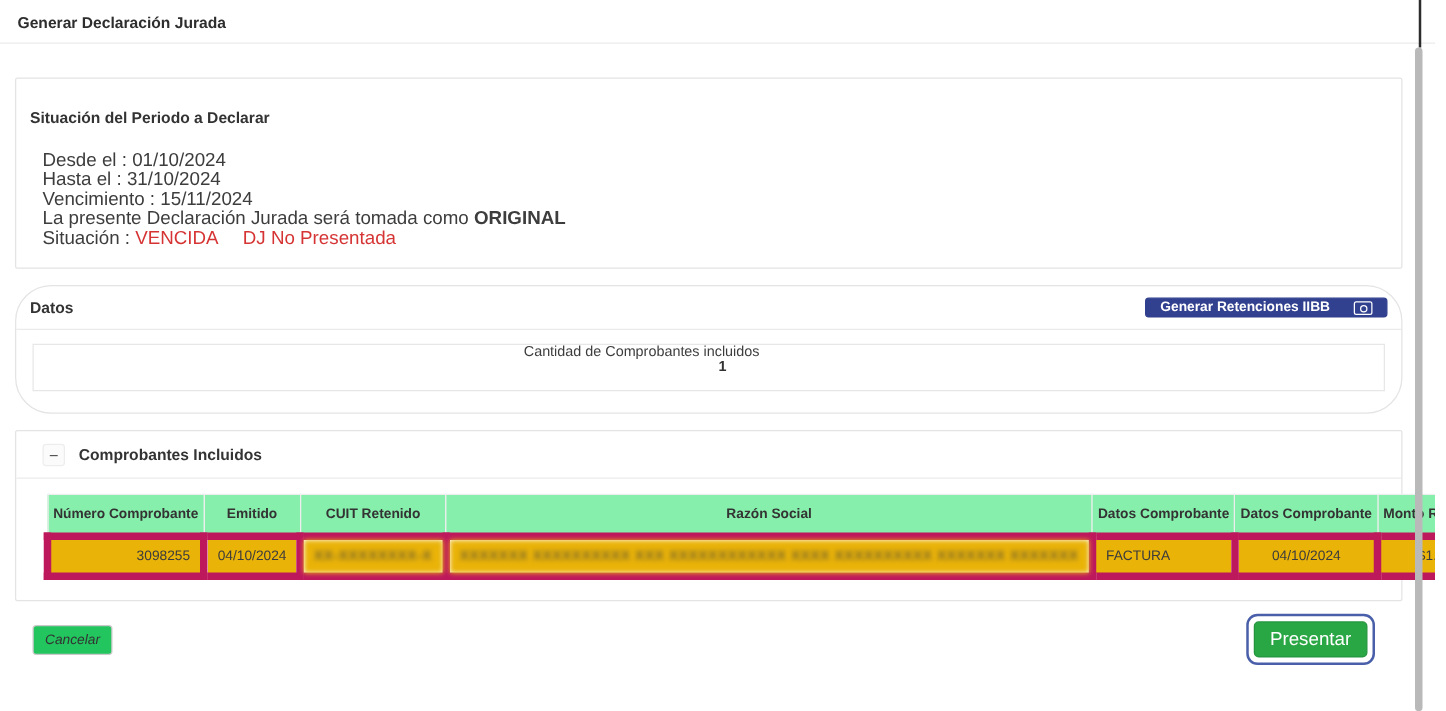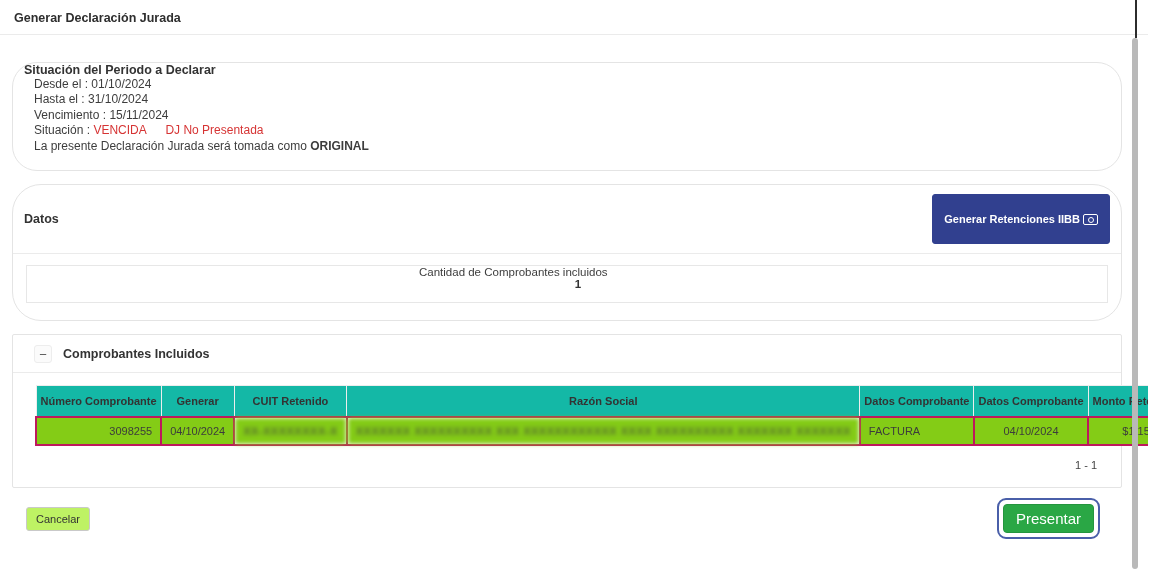--- a/index.html
+++ b/index.html
@@ -12,33 +12,33 @@
   
   .page-title{padding:11px 14px 9px 14px;font-size:12.5px;font-weight:700;color:#2e2e2e;}
   .top-divider{border-bottom:1px solid #ebebeb;}
 
   
   .content{padding-left:12px;width:1122px;}
   .card{border:1px solid #e4e4e4;border-radius:2px;background:#fff;}
   .section-title{font-size:12.5px;font-weight:700;color:#333;}
 
   
-  .card-periodo{margin-top:27px;padding:0 11px 16px 11px;border-radius:25px;}
-  .periodo-lines{margin-top:0;font-size:12px;line-height:15.4px;color:#3d3d3d;padding-left:10px;}
+  .card-periodo{margin-top:27px;padding:24px 11px 16px 11px;}
+  .periodo-lines{margin-top:20px;font-size:15px;line-height:15.4px;color:#3d3d3d;padding-left:10px;}
   .red{color:var(--danger_red);}
   .sit-dj{margin-left:16px;}
   .bold{font-weight:700;}
 
   
   .card-datos{margin-top:13px;border-radius:29px;}
   .datos-header{display:flex;align-items:center;justify-content:space-between;padding:9px 11px 9px 11px;}
   .hdr-divider{border-top:1px solid #ebebeb;}
   .btn-navy{
-    display:flex;align-items:center;gap:3px;background:var(--accent_navy);color:#fff;
-    font-size:11px;font-weight:700;padding:18px 11px;border:1px solid var(--accent_navy);
+    display:flex;align-items:center;gap:19px;background:var(--accent_navy);color:#fff;
+    font-size:11px;font-weight:700;padding:1px 11px;border:1px solid var(--accent_navy);
     border-radius:3px;cursor:pointer;font-family:"Liberation Sans",sans-serif;
   }
   .banknote{display:inline-block;width:15px;height:11px;border:1.4px solid #fff;border-radius:2px;position:relative;}
   .banknote::after{content:"";position:absolute;left:4.2px;top:2px;width:4px;height:4px;border:1.2px solid #fff;border-radius:50%;}
   .datos-box{margin:11px 13px 17px 13px;border:1px solid #e7e7e7;}
   .d-row{display:flex;align-items:center;min-height:39px;padding-left:22px;font-size:11.5px;color:#3d3d3d;border-bottom:1px solid #ebebeb;flex-direction:column;}
   .d-row:last-child{border-bottom:none;min-height:36px;}
   .d-label{width:318px;}
   .d-value{font-weight:700;color:#333;}
 
@@ -47,35 +47,35 @@
   .comp-header{display:flex;align-items:center;gap:11px;padding:10px 11px 9px 21px;}
   .collapse-btn{
     width:18px;height:18px;border:1px solid #ededed;background:#fbfbfb;border-radius:3px;
     color:#555;font-size:13px;line-height:15px;text-align:center;cursor:pointer;padding:0;
     font-family:"Liberation Sans",sans-serif;
   }
   .comp-body{margin:12px 13px 0 22px;}
   table.comp{border-collapse:collapse;}
   table.comp th{
     border:1px solid #ededed;font-size:11px;font-weight:700;color:#333;
-    padding:9px 4px;text-align:center;background:#14b8a6;white-space:nowrap;
+    padding:9px 4px;text-align:center;background:#86efac;white-space:nowrap;
   }
   table.comp td{
-    border:2px solid #be185d;font-size:11px;color:#3c3c3c;background:#84cc16;
+    border:6px solid #be185d;font-size:11px;color:#3c3c3c;background:#eab308;
     padding:7px 8px;white-space:nowrap;overflow:hidden;
   }
   .ta-r{text-align:right;} .ta-c{text-align:center;} .ta-l{text-align:left;}
   .redacted{filter:blur(2.2px);color:#9b9b9b;font-size:9px;letter-spacing:.5px;}
   .pagination{text-align:right;padding:13px 24px 0 0;font-size:11px;color:#444;}
 
   
   .footer{display:flex;align-items:center;justify-content:space-between;margin:10px 0 0 14px;padding-right:22px;}
   .btn-cancel{
-    font-size:11px;color:#333;background:#bef264;border:1px solid #c9c9c9;border-radius:3px;
-    padding:5px 9px;cursor:pointer;font-family:"Liberation Sans",sans-serif;
+    font-size:11px;color:#333;background:#22c55e;border:1px solid #c9c9c9;border-radius:3px;
+    padding:5px 9px;cursor:pointer;font-family:"Liberation Sans",sans-serif;font-style:italic;
   }
   .focus-ring{border:2px solid var(--focus_ring);border-radius:9px;padding:4px;display:inline-block;}
   .btn-present{
     background:var(--success_green);color:#fff;font-size:15px;border:1px solid #24953e;
     border-radius:4px;padding:5px 12px;cursor:pointer;font-family:"Liberation Sans",sans-serif;
   }
 
   
   .edge-line{position:absolute;left:1135px;top:0;width:2px;height:38px;background:#2c2c2c;}
   .scroll-thumb{position:absolute;left:1132px;top:38px;width:6px;height:531px;background:#b9b9b9;border-radius:3px;}
@@ -90,27 +90,27 @@
 
   <div class="content">
 
     <div class="card card-periodo">
       <div class="section-title">Situación del Periodo a Declarar</div>
       <div class="periodo-lines">
         <div>Desde el : 01/10/2024</div>
         <div>Hasta el : 31/10/2024</div>
         <div>Vencimiento : 15/11/2024</div>
         <div>
+          <span>La presente Declaración Jurada será tomada como</span>
+          <span class="bold">ORIGINAL</span>
+        </div>
+        <div>
           <span>Situación :</span>
           <span class="red">VENCIDA</span>
           <span class="red sit-dj">DJ No Presentada</span>
-        </div>
-        <div>
-          <span>La presente Declaración Jurada será tomada como</span>
-          <span class="bold">ORIGINAL</span>
         </div>
       </div>
     </div>
 
     <div class="card card-datos">
       <div class="datos-header">
         <div class="section-title">Datos</div>
         <button class="btn-navy">
           <span>Generar Retenciones IIBB</span>
           <span class="banknote"></span>
@@ -138,21 +138,21 @@
               <col style="width:70px">
               <col style="width:78px">
             <col style="width:257px">
               <col style="width:95px">
               <col style="width:106px">
             <col style="width:87px">
           </colgroup>
           <thead>
             <tr>
               <th>Número Comprobante</th>
-              <th>Generar</th>
+              <th>Emitido</th>
               <th>CUIT Retenido</th>
               <th>Razón Social</th>
               <th>Datos Comprobante</th>
               <th>Datos Comprobante</th>
               <th>Monto Retenido</th>
 
             </tr>
           </thead>
           <tbody>
             <tr>
@@ -161,21 +161,20 @@
               <td class="ta-c redacted">XX-XXXXXXXX-X</td>
               <td class="ta-l redacted">XXXXXXX XXXXXXXXXX XXX XXXXXXXXXXXX XXXX XXXXXXXXXX XXXXXXX XXXXXXX</td>
               <td class="ta-l">FACTURA</td>
               <td class="ta-c">04/10/2024</td>
               <td class="ta-r">$1.150,00</td>
 
             </tr>
           </tbody>
         </table>
       </div>
-      <div class="pagination">1 - 1</div>
     </div>
 
     <div class="footer">
       <button class="btn-cancel">Cancelar</button>
       <span class="focus-ring">
         <button class="btn-present">Presentar</button>
       </span>
     </div>
 
   </div>

